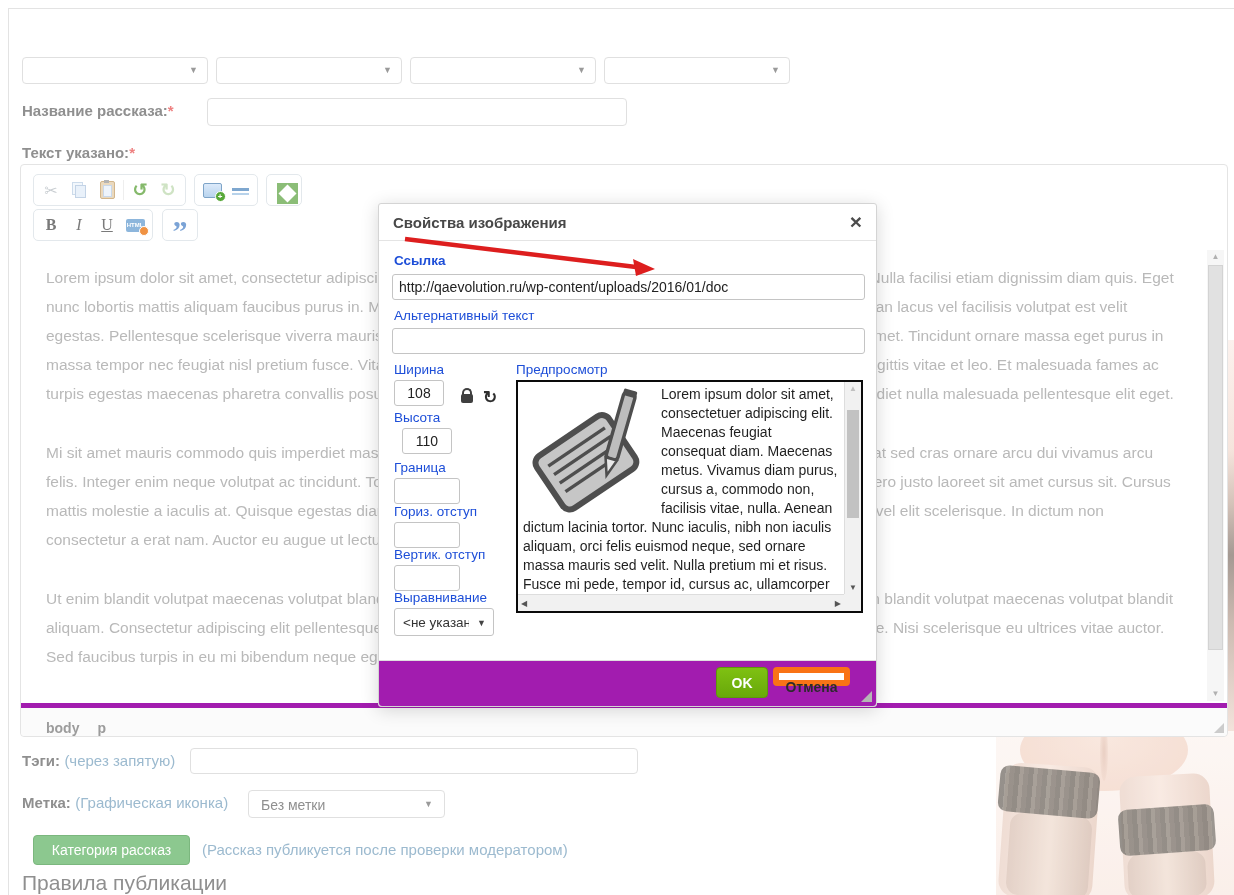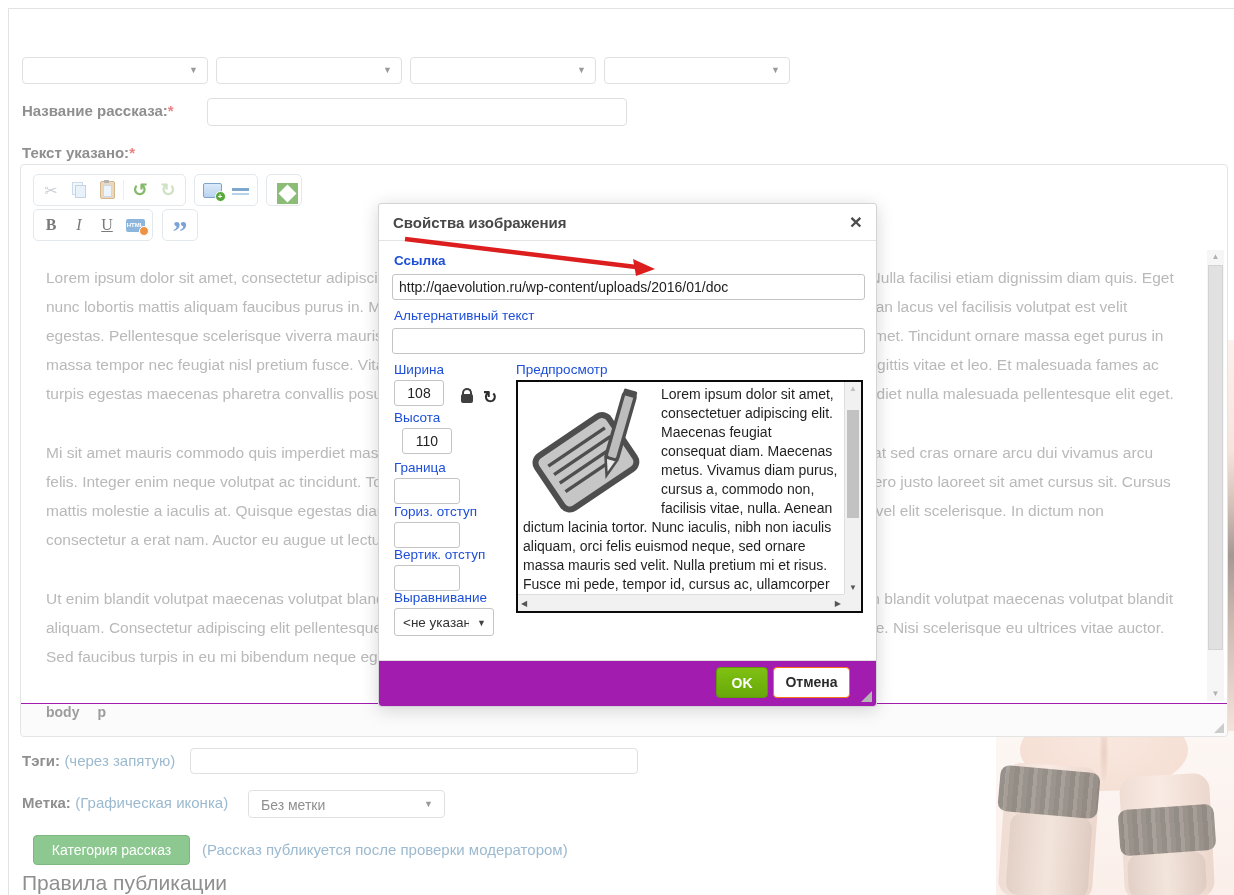--- a/index.html
+++ b/index.html
@@ -62,22 +62,22 @@
            font:bold 6px/13px "Liberation Sans",sans-serif;text-align:center;}
   .ic-html i{position:absolute;right:-4px;bottom:-4px;width:8px;height:8px;border-radius:50%;
            background:#f09243;border:1px solid #fff;display:block;}
   .g-quote{color:#7ba3d6;font-family:"Liberation Serif",serif;font-weight:bold;font-size:30px;line-height:10px;padding-top:12px;}
   #edit-body{position:absolute;left:25px;right:46px;top:84px;bottom:34px;overflow:hidden;
              color:#b9b9b9;font-size:15.5px;line-height:29px;padding-top:14px;}
   #edit-body p{margin:0 0 30px 0;}
   #escroll{position:absolute;top:85px;bottom:35px;right:3px;width:17px;background:#f6f6f6;}
   .sb-ar{position:absolute;left:0;right:0;text-align:center;color:#b0b0b0;font-size:8px;line-height:10px;}
   #escroll .thumb{position:absolute;left:1px;right:1px;top:15px;height:385px;background:#e1e1e1;border:1px solid #d3d3d3;box-sizing:border-box;}
-  #efooter{position:absolute;left:0;right:0;bottom:0;height:33px;border-top:1px solid #a21caf;
-           background:#fbfbfb;border-radius:0 0 4px 4px;display:flex;align-items:flex-start;
+  #efooter{position:absolute;left:0;right:0;bottom:0;height:33px;border-top:5px solid #a21caf;
+           background:#fbfbfb;border-radius:0 0 4px 4px;display:flex;align-items:flex-end;
            padding-left:25px;gap:18px;color:#9c9c9c;font-size:14px;font-weight:bold;box-sizing:border-box;}
   #eresize{position:absolute;right:3px;bottom:3px;width:0;height:0;
            border-left:10px solid transparent;border-bottom:10px solid #cccccc;}
   
   #dialog{position:absolute;left:378px;top:203px;width:499px;height:504px;background:#fff;
           border:1px solid #d4d4d4;border-radius:3px;box-shadow:0 3px 18px rgba(0,0,0,.16);
           z-index:20;box-sizing:border-box;}
   #dlg-title{position:absolute;left:0;right:0;top:0;height:37px;border-bottom:1px solid #e4e4e4;
           display:flex;align-items:center;padding:0 14px;box-sizing:border-box;}
   #dlg-title .t{font-weight:bold;font-size:15px;color:#484848;}
@@ -102,22 +102,22 @@
   #dlg-align{position:absolute;left:15px;top:404px;width:100px;height:28px;border:1px solid #c4c4c4;
           border-radius:3px;background:#fff;box-sizing:border-box;}
   #dlg-align .v{position:absolute;left:8px;top:6px;width:66px;overflow:hidden;white-space:nowrap;
           font-size:13.5px;color:#333;}
   #dlg-align .arr{position:absolute;right:7px;top:9px;font-size:9px;color:#444;}
   #dlg-footer{position:absolute;left:0;right:0;bottom:0;height:45px;border-top:1px solid #dfdfdf;
           background:#a21caf;border-radius:0 0 3px 3px;}
   #ok-btn{position:absolute;right:108px;top:6px;width:52px;height:31px;border-radius:4px;
           background:linear-gradient(#7fc112,#68a80a);border:1px solid #5d9909;color:#fff;
           font-weight:bold;font-size:14px;text-align:center;line-height:31px;box-sizing:border-box;}
-  #cancel-btn{position:absolute;right:26px;top:6px;width:77px;height:31px;border-radius:4px;
-          background:#fff;border:1px solid #f97316;color:#2b2b2b;font-weight:bold;font-size:14px;
+  #cancel-btn{position:absolute;right:26px;top:6px;width:77px;height:19px;border-radius:4px;
+          background:#fff;border:6px solid #f97316;color:#2b2b2b;font-weight:bold;font-size:14px;
           text-align:center;line-height:29px;box-sizing:border-box;}
   #dlg-resize{position:absolute;right:4px;bottom:4px;width:0;height:0;
           border-left:11px solid transparent;border-bottom:11px solid #b5b5b5;}
   #red-arrow{position:absolute;left:400px;top:232px;z-index:30;pointer-events:none;}
   
   #tags-label{position:absolute;left:22px;top:752px;white-space:nowrap;}
   #tags-input{position:absolute;left:190px;top:748px;width:448px;height:26px;}
   #mark-label{position:absolute;left:22px;top:794px;white-space:nowrap;}
   #mark-select{position:absolute;left:248px;top:790px;width:197px;height:28px;border:1px solid #e0e0e0;
           border-radius:4px;background:#fff;box-sizing:border-box;}

